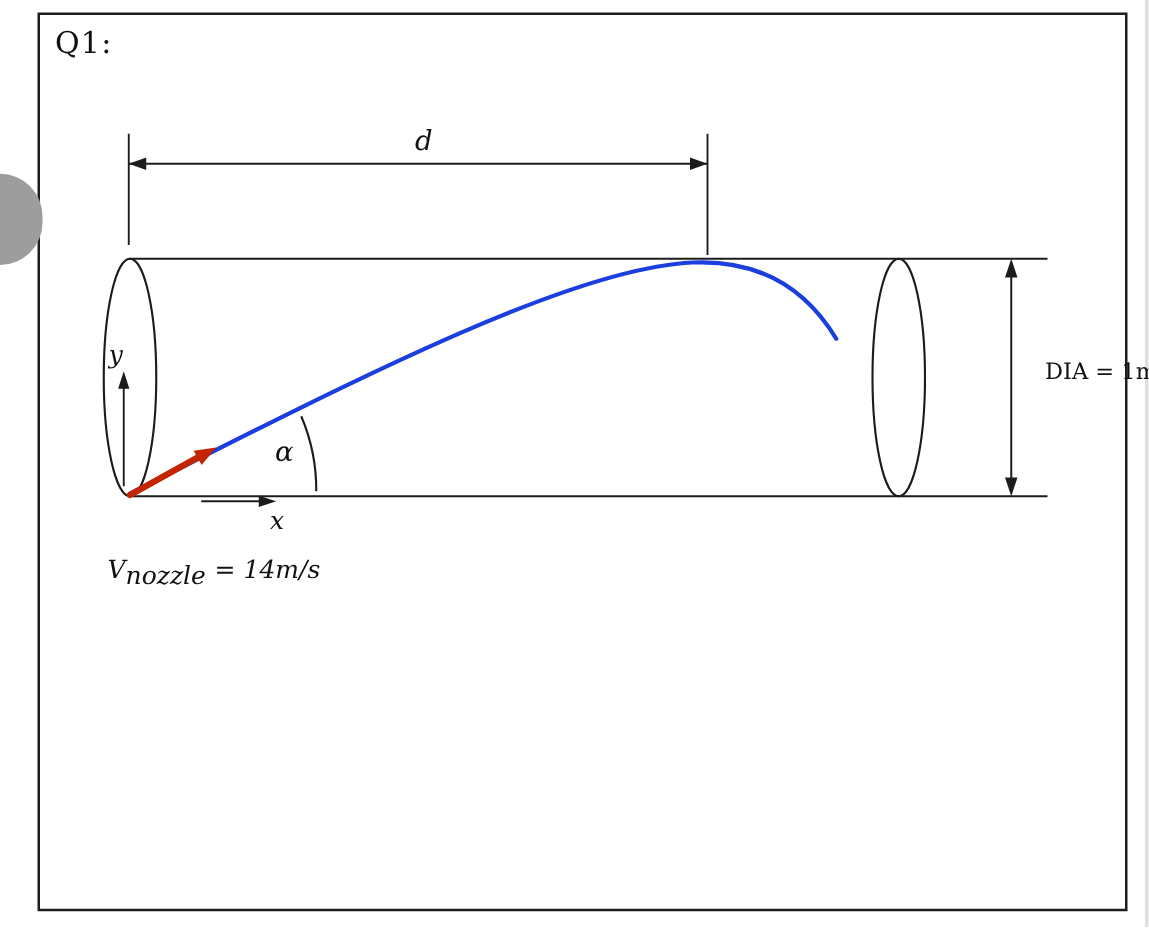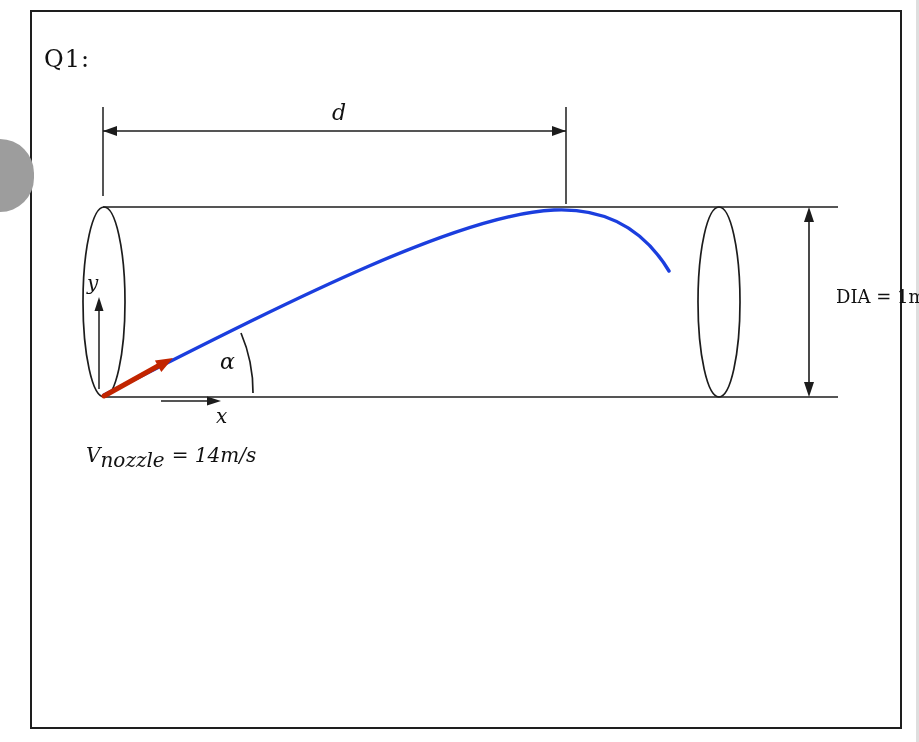--- a/index.html
+++ b/index.html
@@ -13,21 +13,21 @@
   }
   .right-strip{
     position:absolute;right:0;top:0;width:3px;height:742px;background:#dedede;
   }
   .left-tab{
     position:absolute;left:0;top:139px;width:34px;height:73px;
     background:#9d9d9d;border-radius:0 42px 42px 0;z-index:5;
   }
   .q-label{
     position:absolute;left:44px;top:20px;font-size:24px;color:#111;
-    letter-spacing:1px;font-family:"DejaVu Serif",serif;z-index:3;margin-top:25px;
+    letter-spacing:1px;font-family:"DejaVu Serif",serif;z-index:3;
   }
   svg.overlay{position:absolute;left:0;top:0;z-index:2;}
   .ink{stroke:#1c1c1c;fill:none;}
   .lbl{font-family:"DejaVu Serif",serif;font-size:18px;fill:#111;font-style:normal;}
   .lbl-italic{font-family:"DejaVu Serif",serif;font-size:22px;fill:#111;font-style:italic;}
   .lbl-italic-sm{font-family:"DejaVu Serif",serif;font-size:20px;fill:#111;font-style:italic;}
 </style>
 </head>
 <body>
 

